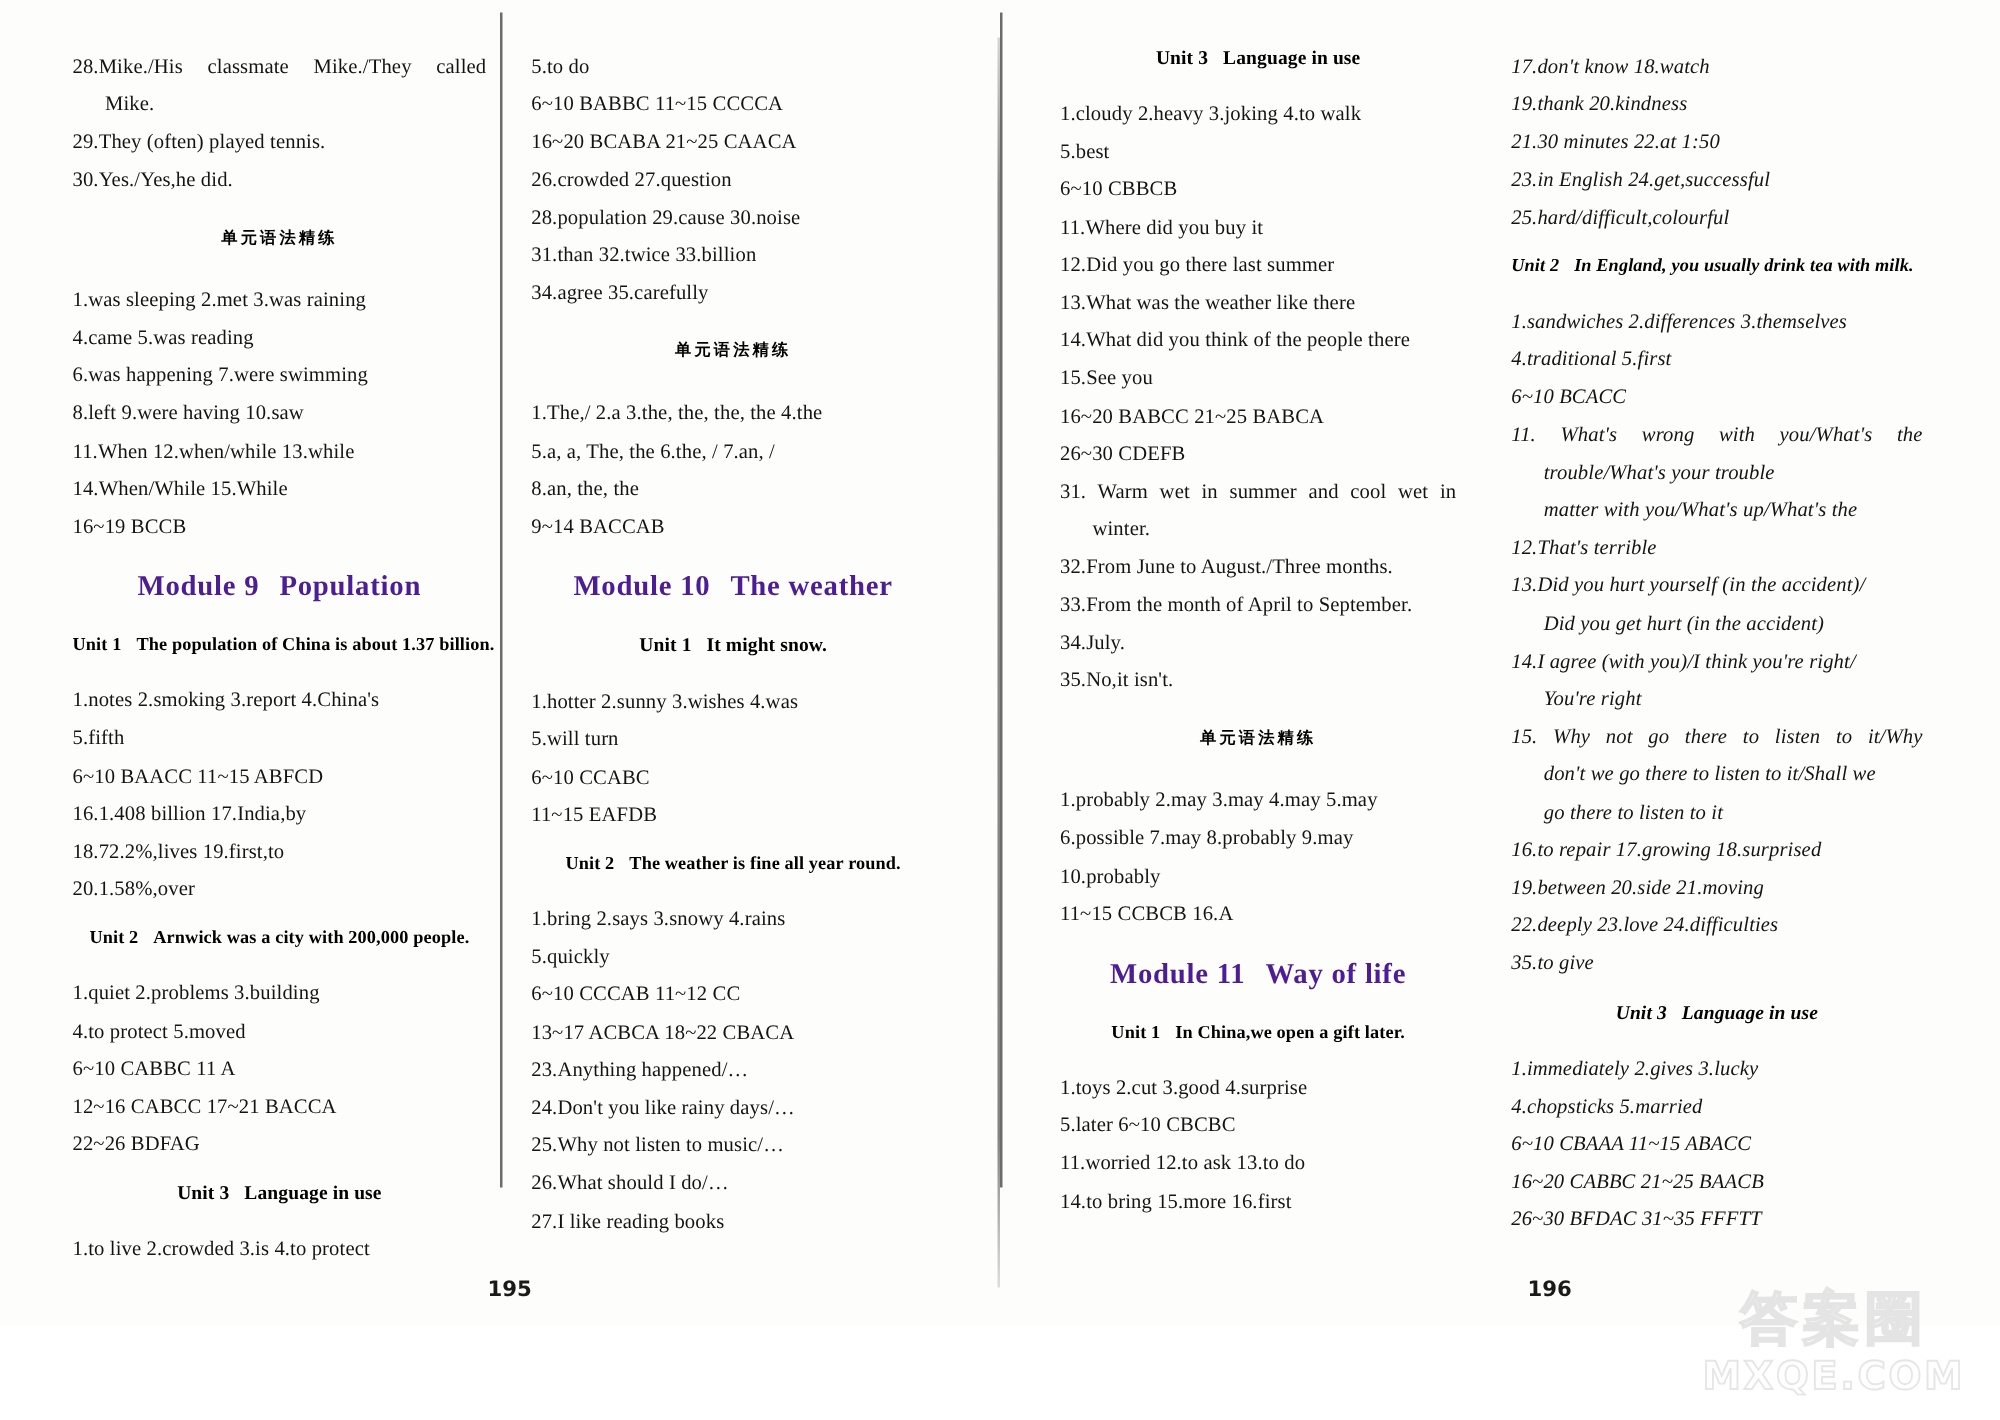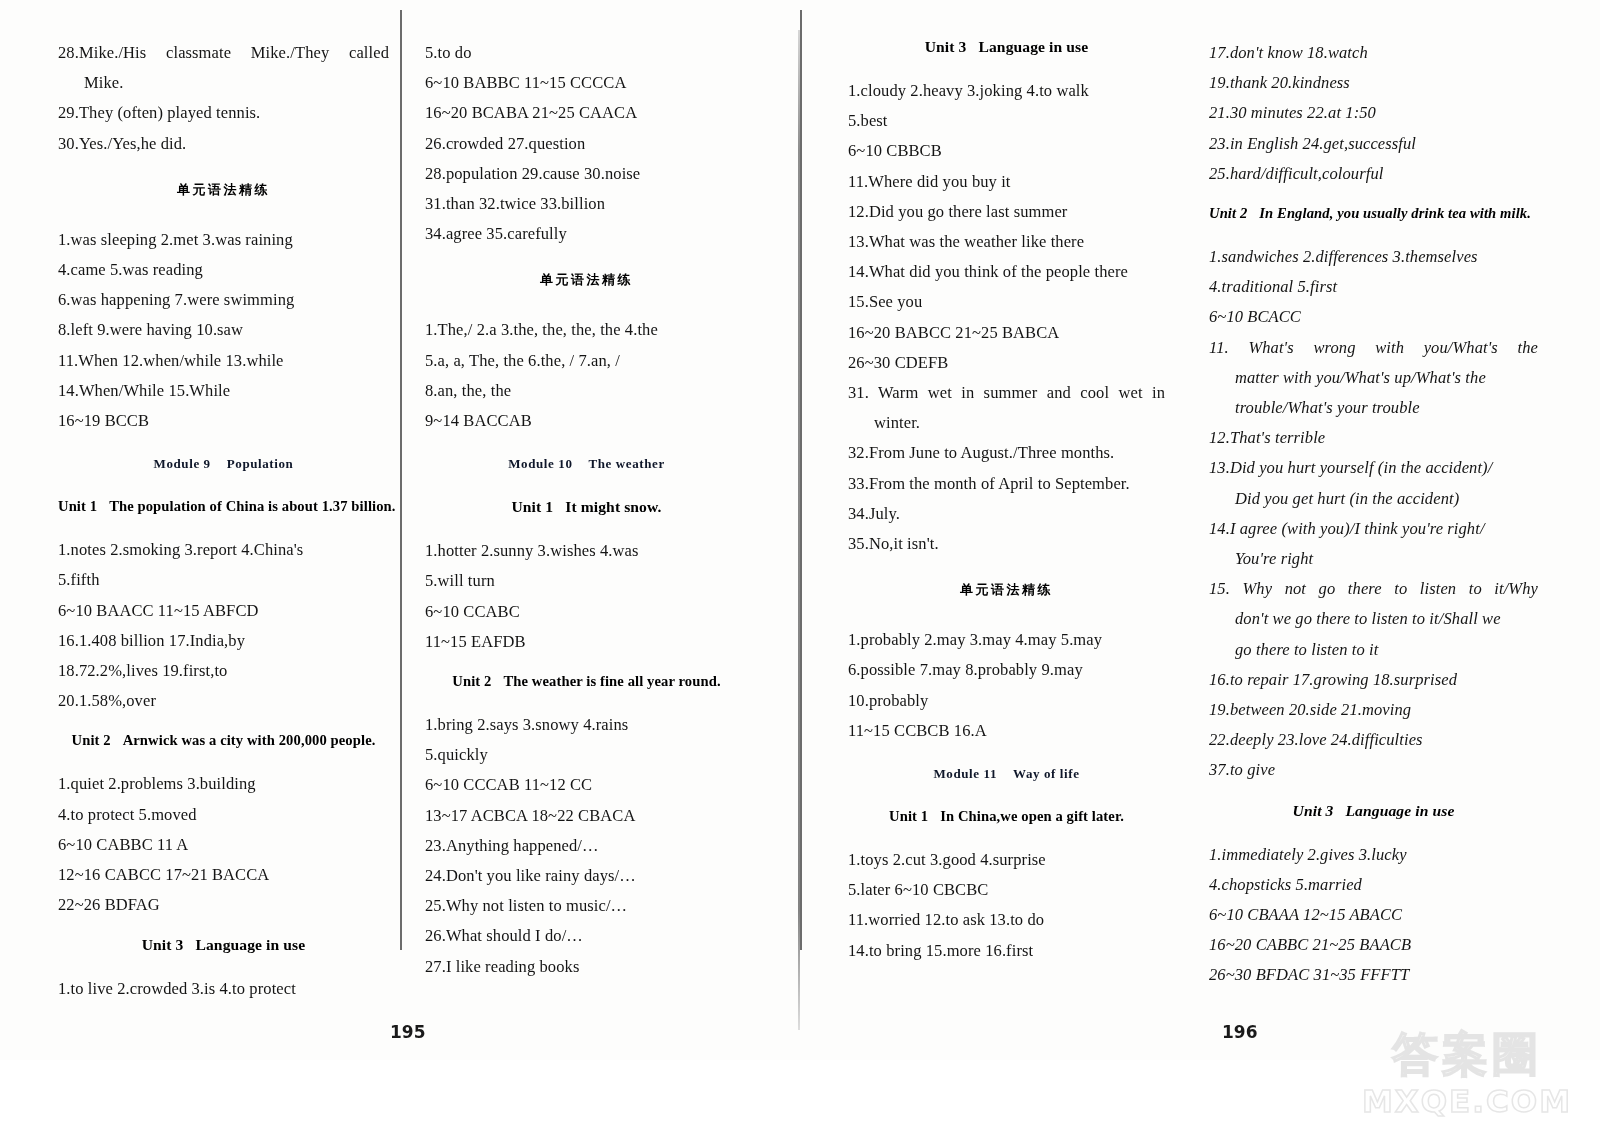--- a/index.html
+++ b/index.html
@@ -90,25 +90,25 @@
   .line.indent { padding-left: 26px; }
   .line.justify {
     white-space: normal;
     text-align: justify;
     text-align-last: justify;
   }
 
   .module-head {
     font-family: "Liberation Serif", serif;
     font-weight: 700;
-    font-size: 13px;
+    font-size: 23px;
     text-align: center;
     letter-spacing: .6px;
     margin: 20px 0 26px 0;
-    color: #0f172a;
+    color: #4c1d95;
   }
   .module-head .sp { display: inline-block; width: 16px; }
 
   .unit-head {
     font-weight: 700;
     font-size: 15.6px;
     text-align: center;
     letter-spacing: .1px;
     margin: 16px 0 20px 0;
     color: #000;
@@ -346,42 +346,42 @@
           <div class="line">25.hard/difficult,colourful</div>
 
           <div class="unit-head small" style="text-align:left;">
             <span>Unit 2</span><span class="sp"></span><span>In England, you usually drink tea with milk.</span>
           </div>
 
           <div class="line">1.sandwiches   2.differences   3.themselves</div>
           <div class="line">4.traditional   5.first</div>
           <div class="line">6~10   BCACC</div>
           <div class="line justify">11. What's  wrong  with  you/What's  the</div>
+          <div class="line indent">trouble/What's your trouble</div>
           <div class="line indent">matter with you/What's up/What's the</div>
-          <div class="line indent">trouble/What's your trouble</div>
           <div class="line">12.That's terrible</div>
           <div class="line">13.Did you hurt yourself (in the accident)/</div>
           <div class="line indent">Did you get hurt (in the accident)</div>
           <div class="line">14.I agree (with you)/I think you're right/</div>
           <div class="line indent">You're right</div>
           <div class="line justify">15. Why  not  go  there  to  listen  to  it/Why</div>
           <div class="line indent">don't we go there to listen to it/Shall we</div>
           <div class="line indent">go there to listen to it</div>
           <div class="line">16.to repair   17.growing   18.surprised</div>
           <div class="line">19.between   20.side   21.moving</div>
           <div class="line">22.deeply   23.love   24.difficulties</div>
-          <div class="line">37.to give</div>
+          <div class="line">35.to give</div>
 
           <div class="unit-head">
             <span>Unit 3</span><span class="sp"></span><span>Language in use</span>
           </div>
 
           <div class="line">1.immediately   2.gives   3.lucky</div>
           <div class="line">4.chopsticks   5.married</div>
-          <div class="line">6~10   CBAAA   12~15   ABACC</div>
+          <div class="line">6~10   CBAAA   11~15   ABACC</div>
           <div class="line">16~20   CABBC   21~25   BAACB</div>
           <div class="line">26~30   BFDAC   31~35   FFFTT</div>
         </div>
 
       </div>
 
       <div class="col-rule" id="rule-right" style="left:0px;"></div>
       <div class="folio" id="folio-right" style="left:382px;margin-left:40px;">196</div>
     </div>
 

